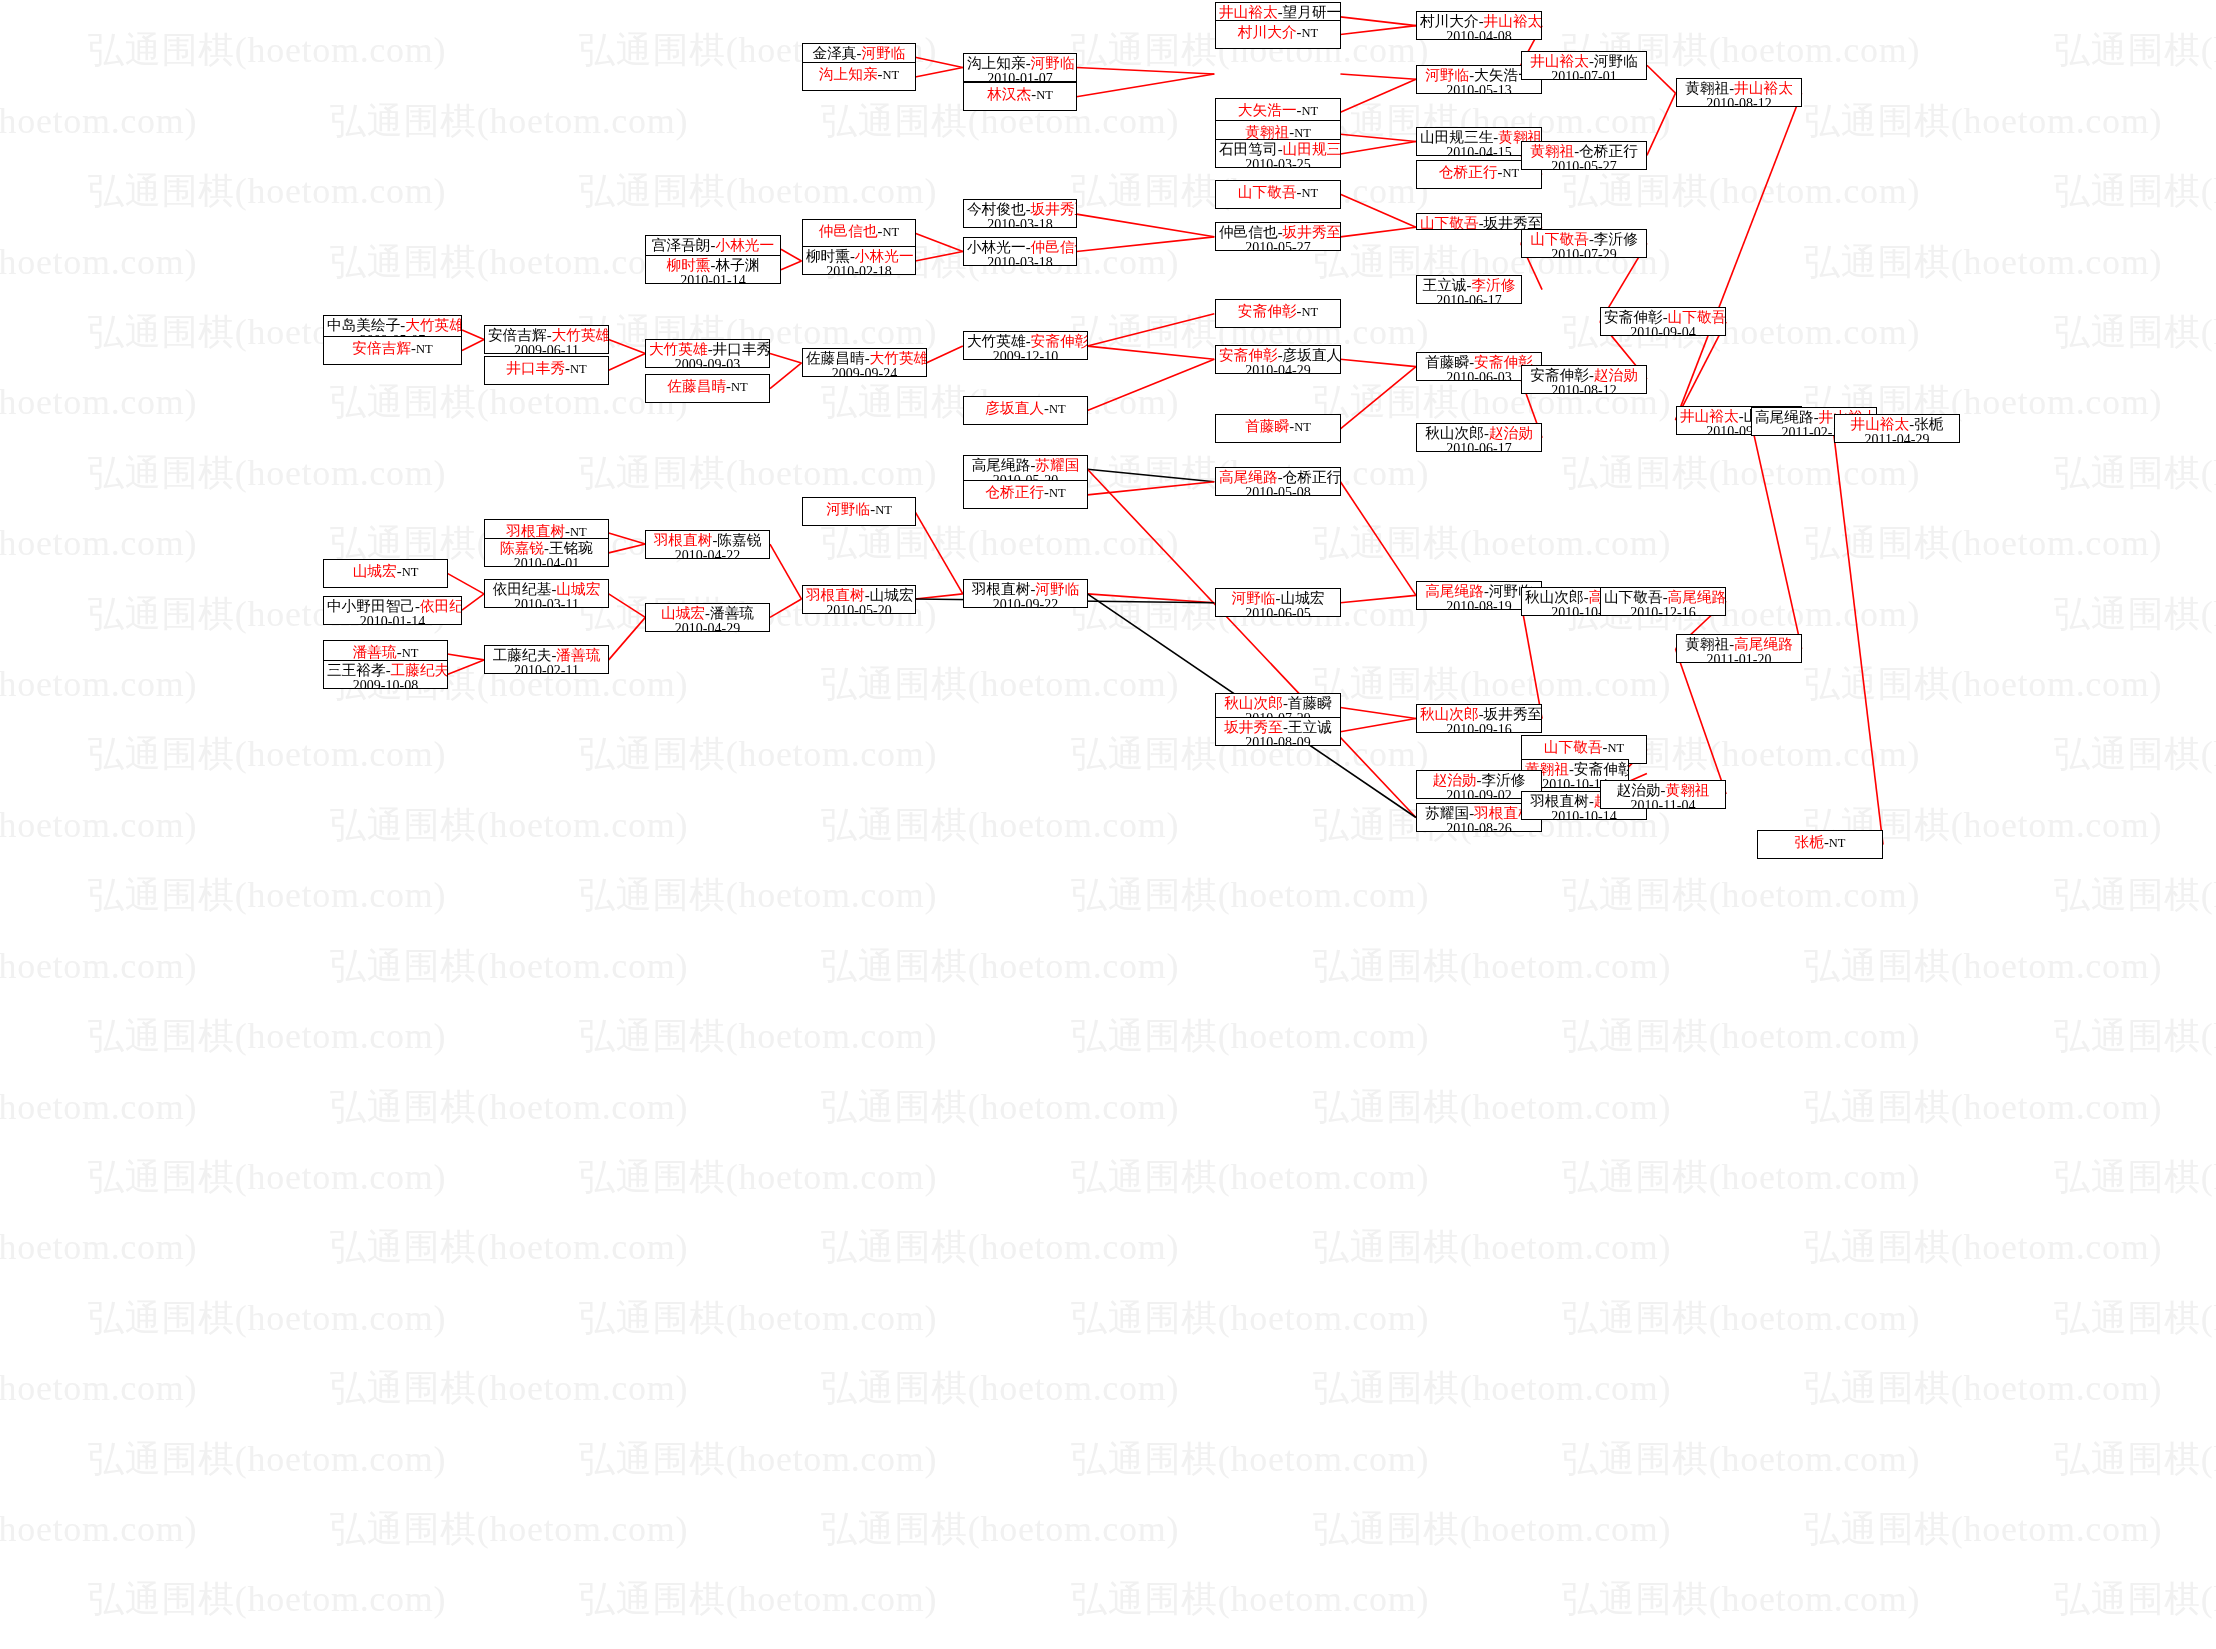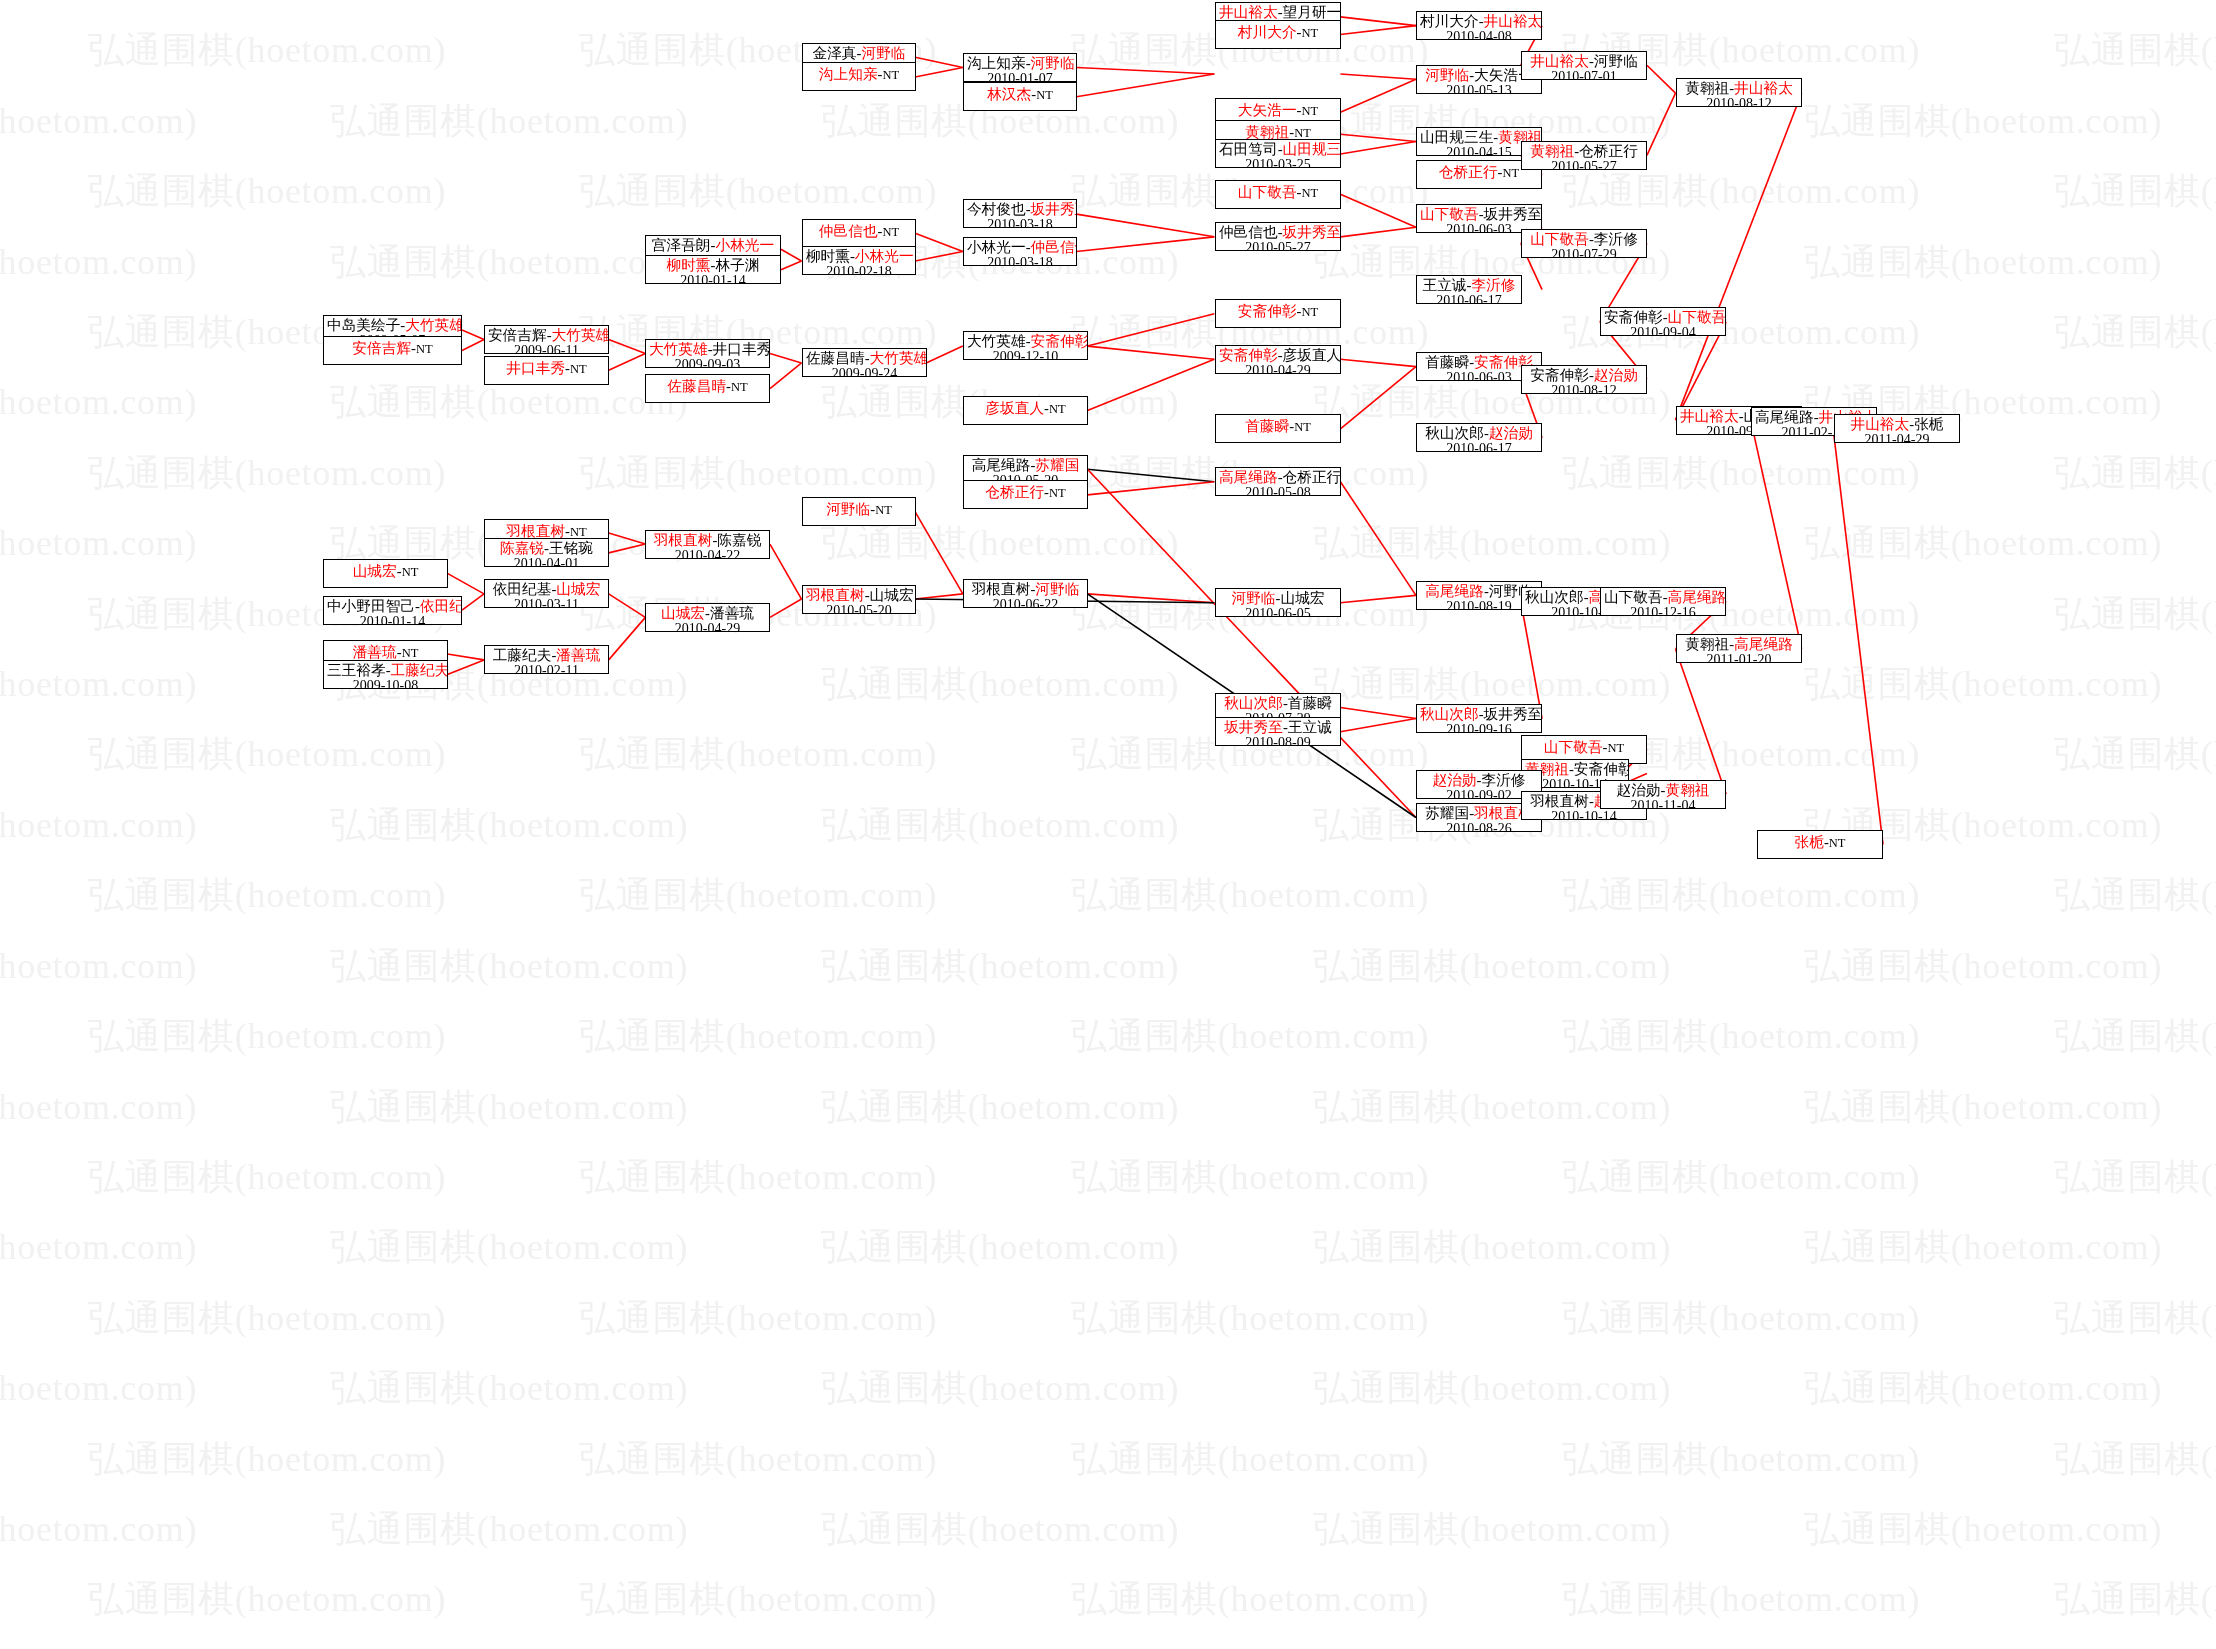--- a/index.html
+++ b/index.html
@@ -362,21 +362,21 @@
         <span class="ln2">2010-02-18</span>
       </div>
       <div class="node" style="left: 963px; top: 237px; width: 114px; height: 29px;">
         <span class="ln1"><span class="l">小林光一</span><span class="l">-</span><span class="w">仲邑信也</span></span>
         <span class="ln2">2010-03-18</span>
       </div>
       <div class="node" style="left: 1215px; top: 222px; width: 126px; height: 29px;">
         <span class="ln1"><span class="l">仲邑信也</span><span class="l">-</span><span class="w">坂井秀至</span></span>
         <span class="ln2">2010-05-27</span>
       </div>
-      <div class="node" style="left: 1416px; top: 204px; width: 126px; height: 29px;">
+      <div class="node" style="left: 1416px; top: 213px; width: 126px; height: 17px; text-decoration: underline;">
         <span class="ln1"><span class="w">山下敬吾</span><span class="l">-</span><span class="l">坂井秀至</span></span>
         <span class="ln2">2010-06-03</span>
       </div>
       <div class="node" style="left: 1416px; top: 275px; width: 106px; height: 29px;">
         <span class="ln1"><span class="l">王立诚</span><span class="l">-</span><span class="w">李沂修</span></span>
         <span class="ln2">2010-06-17</span>
       </div>
       <div class="node" style="left: 1521px; top: 229px; width: 126px; height: 29px;">
         <span class="ln1"><span class="w">山下敬吾</span><span class="l">-</span><span class="l">李沂修</span></span>
         <span class="ln2">2010-07-29</span>
@@ -493,21 +493,21 @@
       <div class="node" style="left: 484px; top: 645px; width: 125px; height: 29px;">
         <span class="ln1"><span class="l">工藤纪夫</span><span class="l">-</span><span class="w">潘善琉</span></span>
         <span class="ln2">2010-02-11</span>
       </div>
       <div class="node" style="left: 802px; top: 585px; width: 114px; height: 29px;">
         <span class="ln1"><span class="w">羽根直树</span><span class="l">-</span><span class="l">山城宏</span></span>
         <span class="ln2">2010-05-20</span>
       </div>
       <div class="node" style="left: 963px; top: 579px; width: 125px; height: 29px;">
         <span class="ln1"><span class="l">羽根直树</span><span class="l">-</span><span class="w">河野临</span></span>
-        <span class="ln2">2010-06-22</span>
+        <span class="ln2">2010-09-22</span>
       </div>
       <div class="node" style="left: 1215px; top: 588px; width: 126px; height: 29px;">
         <span class="ln1"><span class="w">河野临</span><span class="l">-</span><span class="l">山城宏</span></span>
         <span class="ln2">2010-06-05</span>
       </div>
       <div class="node" style="left: 1416px; top: 581px; width: 126px; height: 29px;">
         <span class="ln1"><span class="w">高尾绳路</span><span class="l">-</span><span class="l">河野临</span></span>
         <span class="ln2">2010-08-19</span>
       </div>
       <div class="node" style="left: 1521px; top: 587px; width: 126px; height: 29px;">

